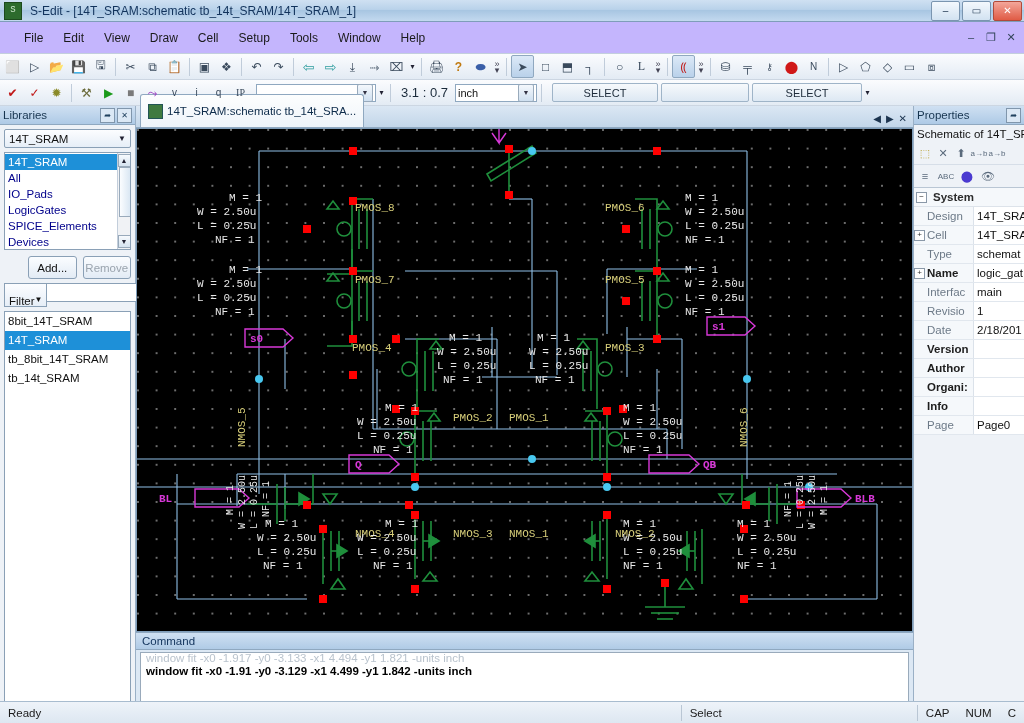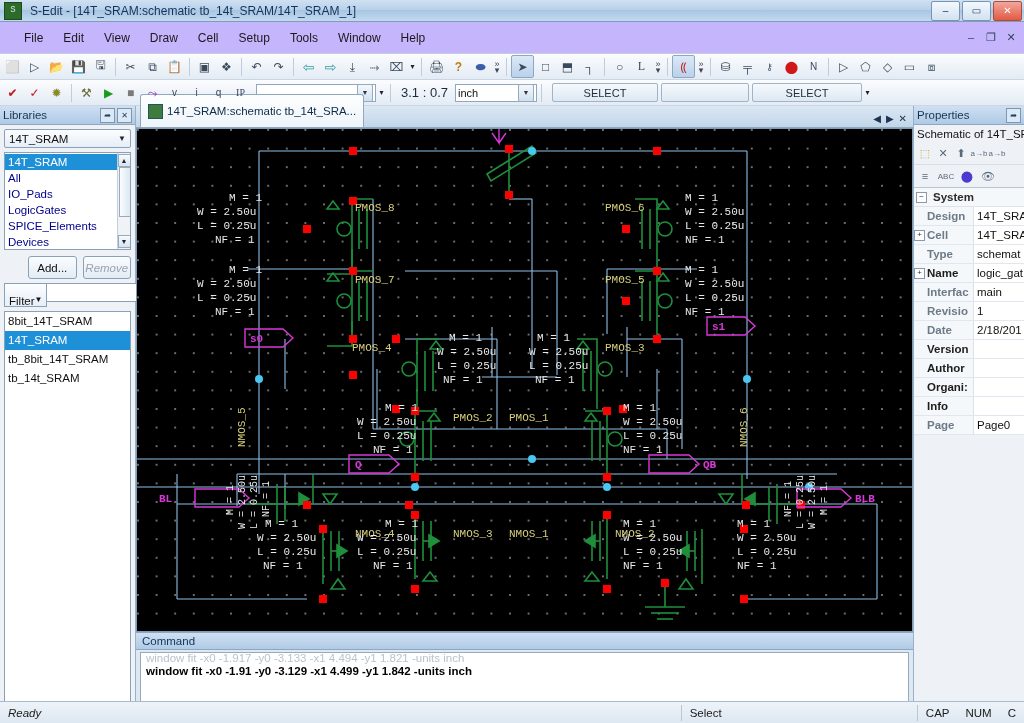--- a/index.html
+++ b/index.html
@@ -126,21 +126,21 @@
   .vscroll .thumb{
     position:absolute;top:14px;left:1px;width:11px;height:48px;
     border:1px solid #9ab;background:linear-gradient(to right,#fbfdff,#d7e5f2);
   }
   .btnrow{display:flex;gap:6px;margin:6px 4px 4px;padding-left:24px;}
   .pbtn-wide{
     flex:1;height:21px;border:1px solid #8aa0b6;border-radius:3px;
     background:linear-gradient(to bottom,#fbfdff,#e2ebf5);
     display:flex;align-items:center;justify-content:center;font-size:11.5px;color:#111;
   }
-  .pbtn-wide.disabled{color:#9aa4ae;font-style:italic;}
+  .pbtn-wide.disabled{color:#9aa4ae;}
   .filter-row{display:flex;margin:0 4px;gap:0;}
   .filter-combo{
     width:88px;height:19px;border:1px solid #8aa0b6;
     background:linear-gradient(to bottom,#fcfdff,#e6eef7);
     display:flex;padding:11px 4px;box-sizing:border-box;font-size:11.5px;color:#111;
   }
   .filter-combo .arrow{margin-left:auto;font-size:8px;}
   .filter-input{flex:1;height:19px;border:1px solid #8aa0b6;border-left:none;background:#fff;box-sizing:border-box;}
   .cell-list{
     margin:4px 4px 0;flex:1;border:1px solid #8aa0b6;background:#fff;box-sizing:border-box;
@@ -225,21 +225,21 @@
   }
   .sys-head{font-weight:bold;color:#2b2b2b;padding-left:4px;}
   .expander{
     width:9px;height:9px;border:1px solid #8a98a8;background:#fff;color:#333;
     display:flex;align-items:center;justify-content:center;font-size:8px;line-height:1;
     margin:0 2px 0 2px;flex:0 0 auto;
   }
   .prow{height:19px;display:flex;align-items:stretch;border-bottom:1px solid #e1e7ee;box-sizing:border-box;}
   .pkey{
     width:48px;flex:0 0 48px;display:flex;align-items:center;font-size:11.5px;color:#6d7a88;
-    padding-left:2px;box-sizing:border-box;background:#f5f8fb;white-space:nowrap;overflow:hidden;font-weight:bold;
+    padding-left:2px;box-sizing:border-box;background:#f5f8fb;white-space:nowrap;overflow:hidden;
   }
   .pkey.bold{color:#1d1d1d;font-weight:bold;}
   .pval{
     flex:1;display:flex;align-items:center;font-size:11.5px;color:#111;padding-left:3px;
     background:#fff;border-left:1px solid #dbe2ea;white-space:nowrap;overflow:hidden;
   }
   .pspace{width:11px;flex:0 0 11px;display:flex;align-items:center;justify-content:center;background:#f5f8fb;}
 
   
   .statusbar{
@@ -863,21 +863,21 @@
       </div>
       <div class="prow">
         <span class="pspace"></span>
         <span class="pkey">Page</span>
         <span class="pval">Page0</span>
       </div>
     </div>
   </div>
 
   <div class="statusbar">
-    <div class="st-cell" style="width:1000px;font-style:italic;">Ready</div>
+    <div class="st-cell" style="width:1000px;">Ready</div>
     <div class="st-div"></div>
     <div class="st-cell" style="width:330px;">Select</div>
     <div class="st-div"></div>
     <div class="st-cell">CAP</div>
     <div class="st-cell">NUM</div>
     <div class="st-cell">C</div>
   </div>
 </div>
 
 </body></html>

